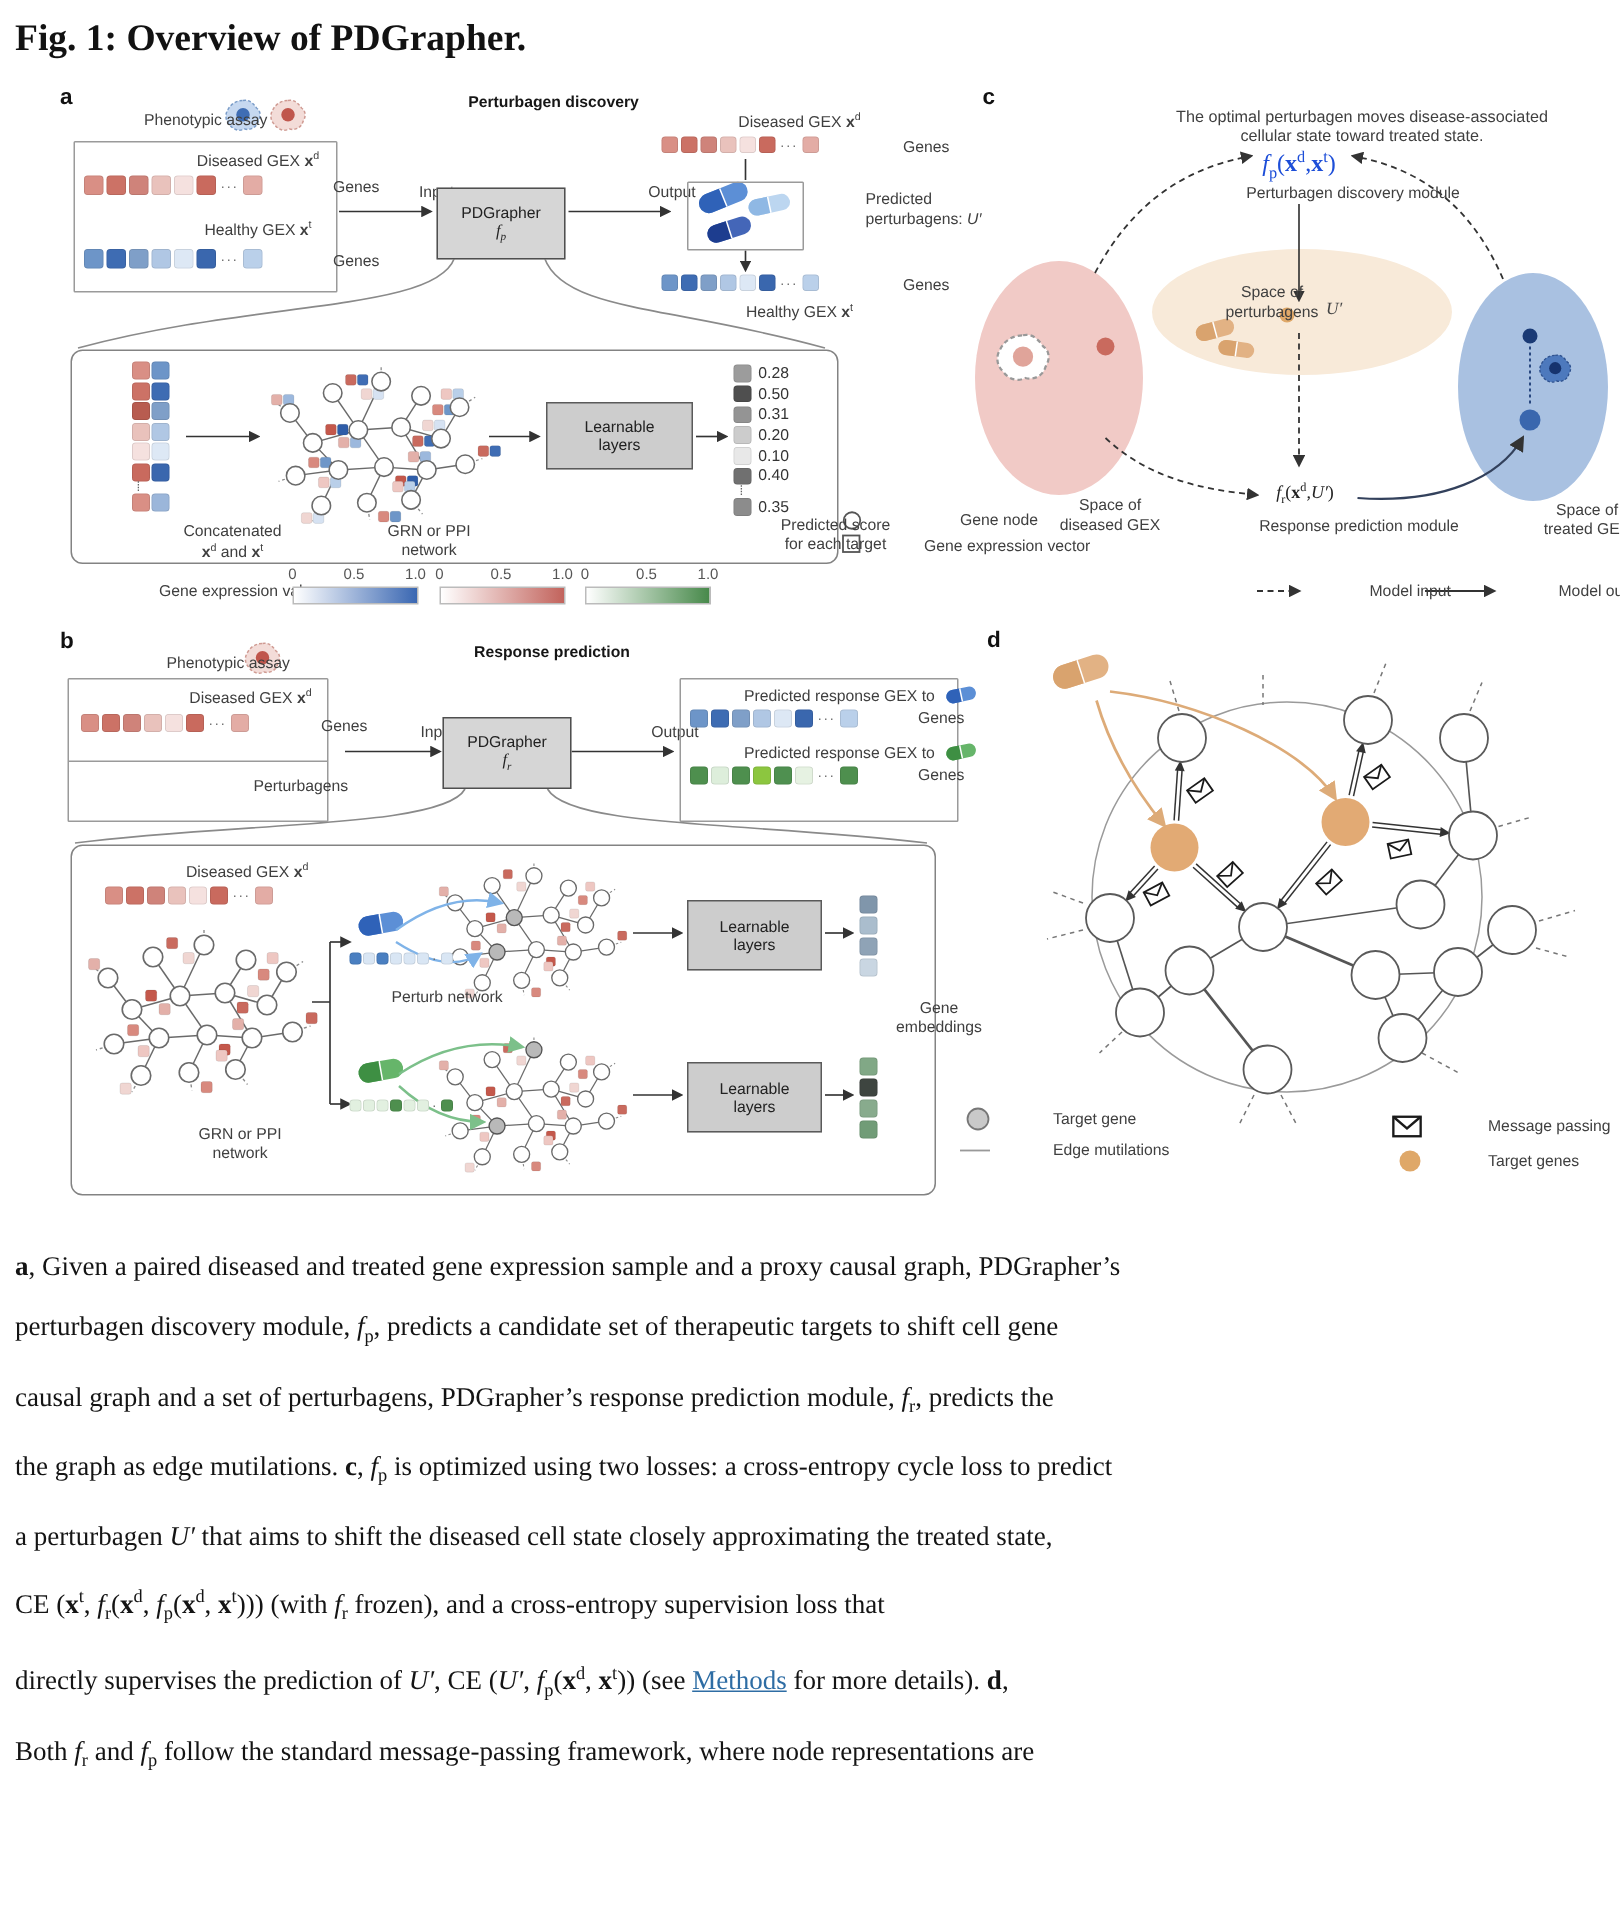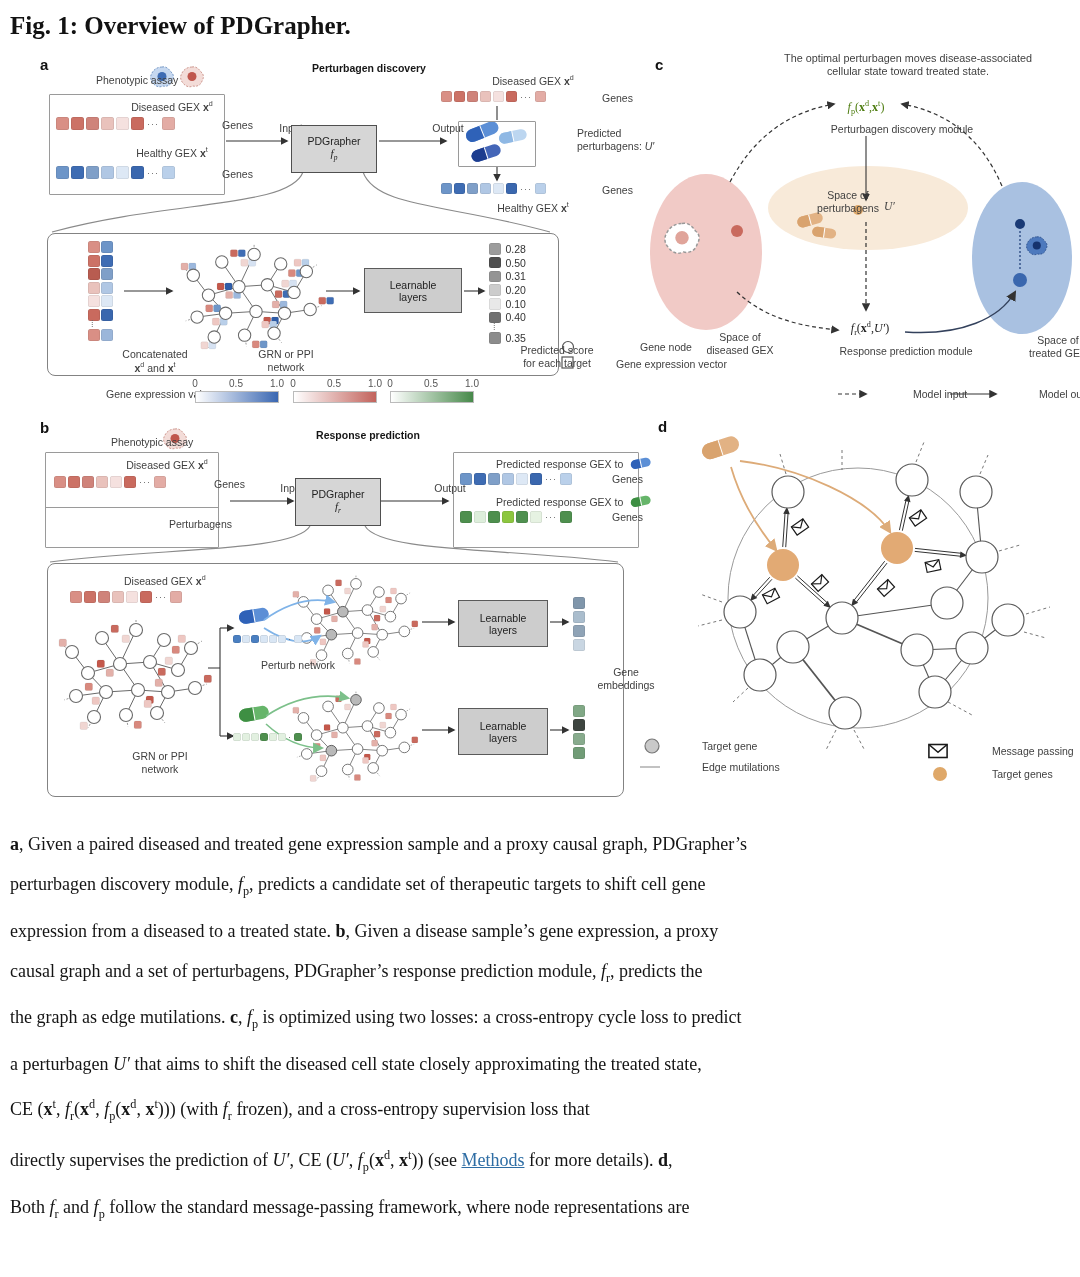--- a/index.html
+++ b/index.html
@@ -791,41 +791,40 @@
   </div>
 <div class="abs sqcol" style="left:573px;top:705px">
     <span class="sq" style="width: 12px; height: 12px; background: rgb(129, 168, 134);"></span>
     <span class="sq" style="width: 12px; height: 12px; background: rgb(62, 69, 64);"></span>
     <span class="sq" style="width: 12px; height: 12px; background: rgb(136, 171, 141);"></span>
     <span class="sq" style="width: 12px; height: 12px; background: rgb(113, 156, 119);"></span>
   </div>
 <div class="abs t tc cx" style="left:590px;top:666px">Gene<br>embeddings</div>
 
 <div class="abs panelLabel" style="left:655px;top:56px">c</div>
-<div class="abs t tc cx" style="left:872px;top:52px;font-size:10.8px">The optimal perturbagen moves disease-associated<br>cellular state toward treated state.</div>
-<div class="abs serif tc cx" style="left:866px;top:99px;font-size:12px;color:#4d7c0f"><span style="font-style: italic;">f</span><sub>p</sub>(<span style="font-weight: bold;">x</span><sup>d</sup>,<span style="font-weight: bold;">x</span><sup>t</sup>)</div>
+<div class="abs t tc cx" style="left:872px;top:72px;font-size:10.8px">The optimal perturbagen moves disease-associated<br>cellular state toward treated state.</div>
+<div class="abs serif tc cx" style="left:866px;top:99px;font-size:16px;color:#1d4ed8"><span style="font-style: italic;">f</span><sub>p</sub>(<span style="font-weight: bold;">x</span><sup>d</sup>,<span style="font-weight: bold;">x</span><sup>t</sup>)</div>
 <div class="abs t tc cx" style="left:866px;top:123px">Perturbagen discovery module</div>
 <div class="abs t tc cx" style="left:812px;top:189px">Space of<br>perturbagens</div>
 <div class="abs serif" style="left:884px;top:200px;font-size:11.5px;color:#444"><span style="font-style: italic;">U′</span></div>
 <div class="abs t tc cx" style="left:704px;top:331px">Space of<br>diseased GEX</div>
 <div class="abs t tc cx" style="left:1022px;top:334px">Space of<br>treated GEX</div>
 <div class="abs serif tc cx" style="left:870px;top:320px;font-size:12px;color:#222"><span style="font-style: italic;">f</span><sub>r</sub>(<span style="font-weight: bold;">x</span><sup>d</sup>,<span style="font-style: italic;">U′</span>)</div>
 <div class="abs t tc cx" style="left:870px;top:345px">Response prediction module</div>
 <div class="abs t" style="left:877px;top:388px">Model input</div>
 <div class="abs t" style="left:1003px;top:388px">Model output</div>
 
 <div class="abs panelLabel" style="left:658px;top:418px">d</div>
 <div class="abs t" style="left:666px;top:740px">Target gene</div>
 <div class="abs t" style="left:666px;top:761px">Edge mutilations</div>
 <div class="abs t" style="left:956px;top:745px">Message passing</div>
 <div class="abs t" style="left:956px;top:768px">Target genes</div>
 
 <div class="abs" style="left:10px;top:824px;width:1064px" id="caption">
     <div class="cap"><span style="font-weight: bold;">a</span>, Given a paired diseased and treated gene expression sample and a proxy causal graph, PDGrapher’s</div>
     <div class="cap">perturbagen discovery module, <span style="font-style: italic;">f</span><sub>p</sub>, predicts a candidate set of therapeutic targets to shift cell gene</div>
-    <div class="cap">expression from a diseased to a treated state. <span style="font-weight: bold;">b</span>, Given a disease sample’s gene expression, a proxy</div>
     <div class="cap">causal graph and a set of perturbagens, PDGrapher’s response prediction module, <span style="font-style: italic;">f</span><sub>r</sub>, predicts the</div>
     <div class="cap">the graph as edge mutilations. <span style="font-weight: bold;">c</span>, <span style="font-style: italic;">f</span><sub>p</sub> is optimized using two losses: a cross-entropy cycle loss to predict</div>
     <div class="cap">a perturbagen <span style="font-style: italic;">U′</span> that aims to shift the diseased cell state closely approximating the treated state,</div>
     <div class="cap">CE (<span style="font-weight: bold;">x</span><sup>t</sup>, <span style="font-style: italic;">f</span><sub>r</sub>(<span style="font-weight: bold;">x</span><sup>d</sup>, <span style="font-style: italic;">f</span><sub>p</sub>(<span style="font-weight: bold;">x</span><sup>d</sup>, <span style="font-weight: bold;">x</span><sup>t</sup>))) (with <span style="font-style: italic;">f</span><sub>r</sub> frozen), and a cross-entropy supervision loss that</div>
     <div class="cap">directly supervises the prediction of <span style="font-style: italic;">U′</span>, CE (<span style="font-style: italic;">U′</span>, <span style="font-style: italic;">f</span><sub>p</sub>(<span style="font-weight: bold;">x</span><sup>d</sup>, <span style="font-weight: bold;">x</span><sup>t</sup>)) (see <span class="mlink">Methods</span> for more details). <span style="font-weight: bold;">d</span>,</div>
     <div class="cap">Both <span style="font-style: italic;">f</span><sub>r</sub> and <span style="font-style: italic;">f</span><sub>p</sub> follow the standard message-passing framework, where node representations are</div>
   </div>
 
 </body></html>

